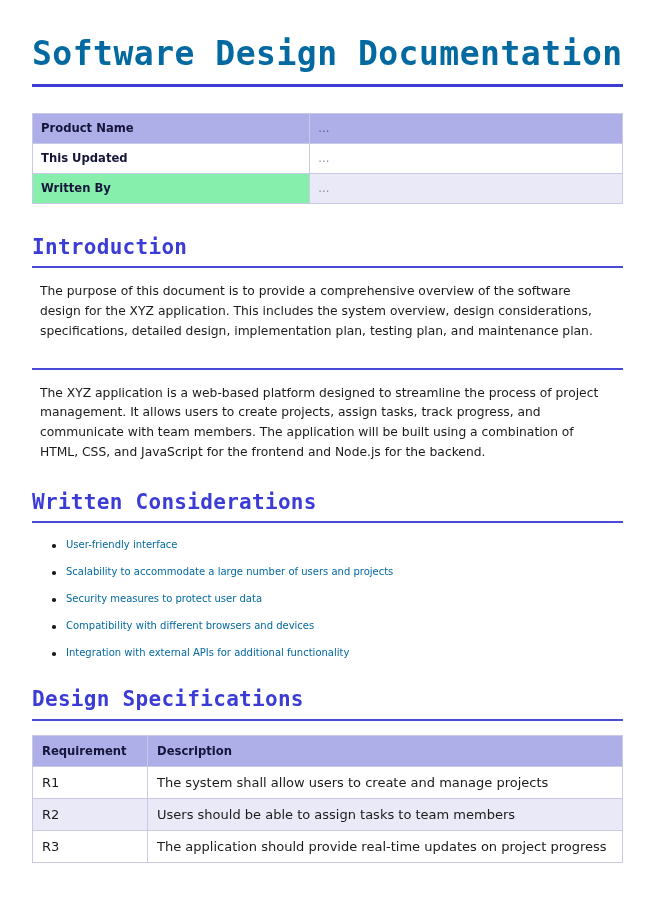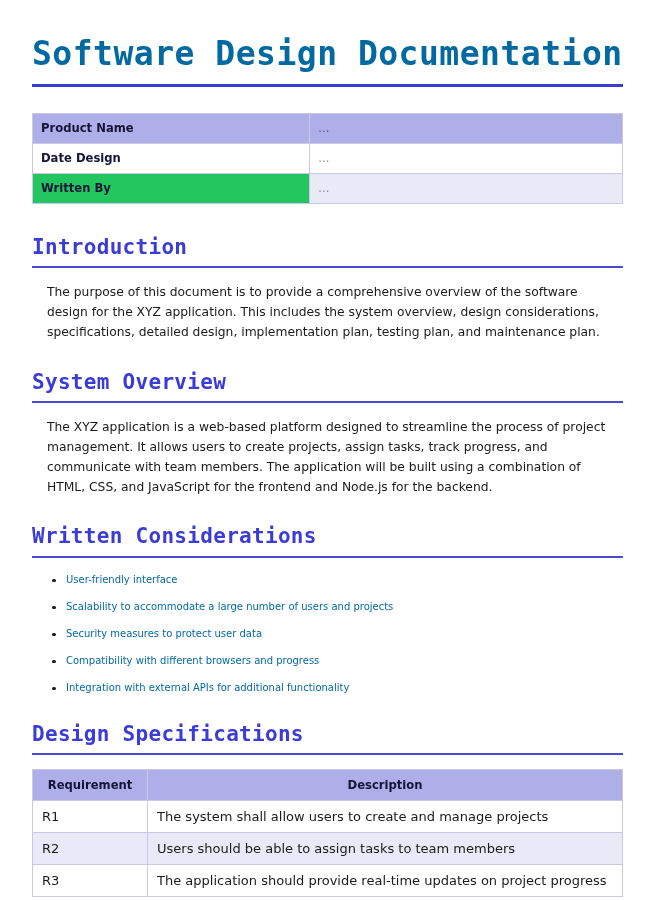--- a/index.html
+++ b/index.html
@@ -51,21 +51,21 @@
     height: 2px;
     background: #4a4ad8;
     margin-bottom: 14px;
   }
   .section {
     margin-bottom: 26px;
   }
   p.body-text {
     font-size: 12.3px;
     line-height: 1.62;
-    margin: 15px;
+    margin: 8px;
     color: #1b1b1b;
   }
   table.meta-table, table.spec-table {
     width: 100%;
     border-collapse: collapse;
     table-layout: fixed;
     font-size: 11.6px;
   }
   table.meta-table {
     margin-bottom: 30px;
@@ -89,21 +89,21 @@
   .meta-table tr.plain td.label {
     background: #ffffff;
     font-weight: bold;
     color: #15153a;
   }
   .meta-table tr.plain td.value {
     background: #ffffff;
     color: #8a8aa8;
   }
   .meta-table tr.alt td.label {
-    background: #22c55e;
+    background: #86efac;
     font-weight: bold;
     color: #15153a;
   }
   .meta-table tr.alt td.value {
     background: #e9e9f7;
     color: #8a8aa8;
   }
   .meta-table col.c1 { width: 47%; }
   .meta-table col.c2 { width: 53%; }
   ul.bullets {
@@ -126,21 +126,21 @@
     top: 7px;
     width: 3.5px;
     height: 3.5px;
     border-radius: 50%;
     background: #1b1b1b;
   }
   .spec-table th {
     background: #aeaee8;
     color: #15153a;
     font-weight: bold;
-    text-align: center;
+    text-align: left;
     padding: 8px 9px;
     border: 1px solid #c9c9e6;
     font-size: 11.6px;
   }
   .spec-table td {
     padding: 8px 9px;
     border: 1px solid #c9c9e6;
     font-size: 13px;
     color: #1b1b1b;
   }
@@ -168,50 +168,49 @@
     <colgroup>
         <col class="c1">
         <col class="c2">
       </colgroup>
     <tbody>
       <tr class="shade">
         <td class="label">Product Name</td>
         <td class="value">...</td>
       </tr>
       <tr class="plain">
-        <td class="label">Date Design</td>
+        <td class="label">This Updated</td>
         <td class="value">...</td>
       </tr>
       <tr class="alt">
         <td class="label">Written By</td>
         <td class="value">...</td>
       </tr>
     </tbody>
   </table>
 
   <div class="section">
     <h2 class="section-title">Introduction</h2>
     <div class="section-rule"></div>
     <p class="body-text">The purpose of this document is to provide a comprehensive overview of the software design for the XYZ application. This includes the system overview, design considerations, specifications, detailed design, implementation plan, testing plan, and maintenance plan.</p>
   </div>
 
   <div class="section">
-    <h2 class="section-title">System Overview</h2>
     <div class="section-rule"></div>
     <p class="body-text">The XYZ application is a web-based platform designed to streamline the process of project management. It allows users to create projects, assign tasks, track progress, and communicate with team members. The application will be built using a combination of HTML, CSS, and JavaScript for the frontend and Node.js for the backend.</p>
   </div>
 
   <div class="section">
     <h2 class="section-title">Written Considerations</h2>
     <div class="section-rule"></div>
     <ul class="bullets">
       <li>User-friendly interface</li>
       <li>Scalability to accommodate a large number of users and projects</li>
       <li>Security measures to protect user data</li>
-      <li>Compatibility with different browsers and progress</li>
+      <li>Compatibility with different browsers and devices</li>
       <li>Integration with external APIs for additional functionality</li>
     </ul>
   </div>
 
   <div class="section">
     <h2 class="section-title">Design Specifications</h2>
     <div class="section-rule"></div>
     <table class="spec-table">
       <colgroup>
           <col class="r1">

